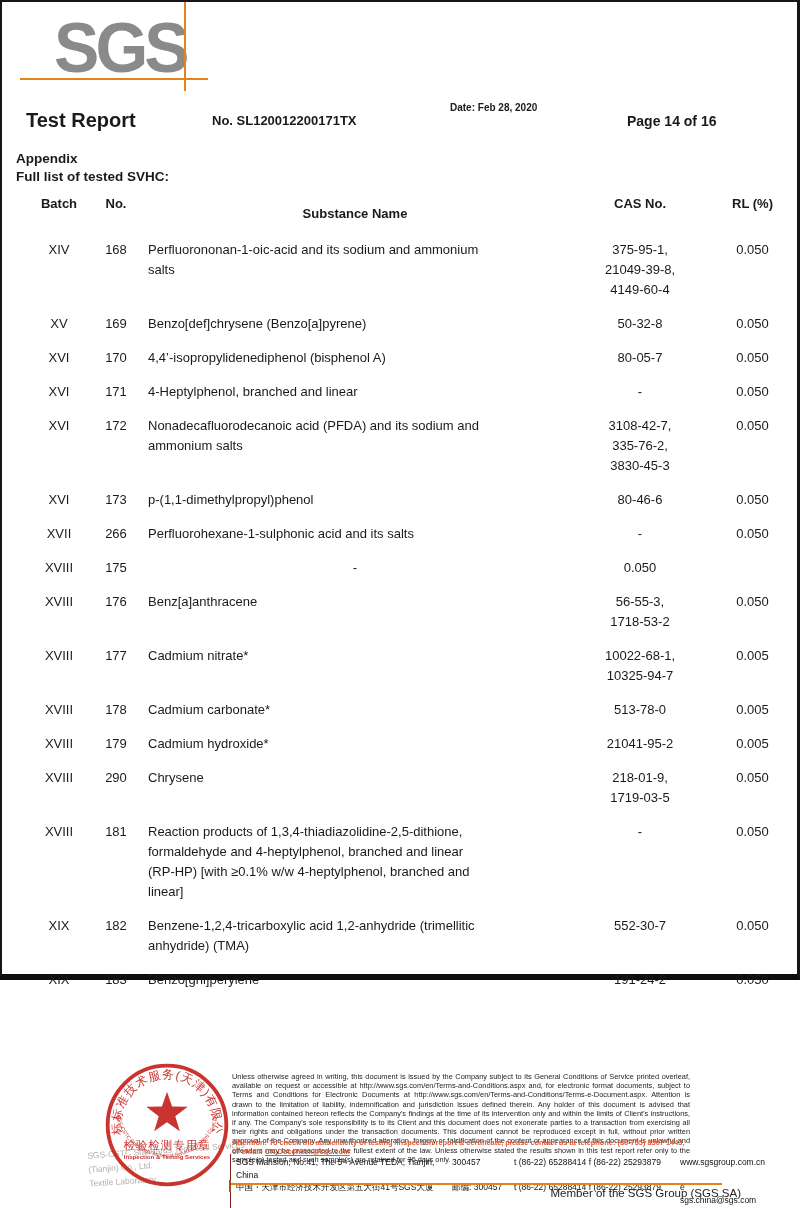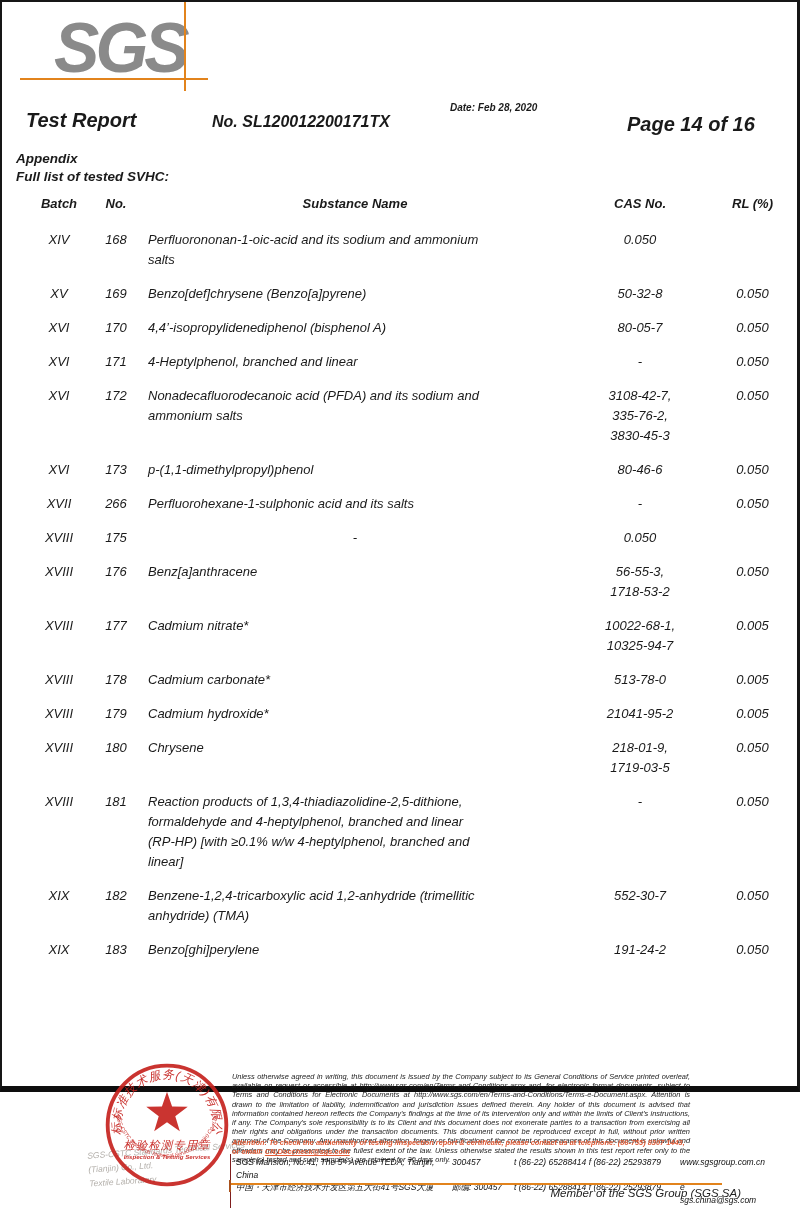--- a/index.html
+++ b/index.html
@@ -1,31 +1,31 @@
 <!DOCTYPE html>
 <html><head>
 <meta charset="utf-8">
 <style>
   html,body { margin:0; padding:0; background:#ffffff; }
   body { width:800px; height:1208px; position:relative;
          font-family:"Liberation Sans","DejaVu Sans",sans-serif; color:#1a1a1a; }
-  .page { position:absolute; left:0; top:0; width:800px; height:1092px;
+  .page { position:absolute; left:0; top:0; width:800px; height:980px;
           box-sizing:border-box; background:#fff;
-          border:2px solid #161616; border-right-width:3px; border-bottom:6px solid #0e0e0e;font-style:italic; }
+          border:2px solid #161616; border-right-width:3px; border-bottom:6px solid #0e0e0e; }
 
   
   .logo { position:absolute; left:52px; top:6px; font-size:70px; font-weight:bold;
           color:#8a8a8a; letter-spacing:-4px; transform:scaleX(.97); transform-origin:left top; }
   .cross-h { position:absolute; left:18px; top:76px; width:188px; height:2px; background:#e2831c; }
   .cross-v { position:absolute; left:182px; top:0; width:2px; height:89px; background:#e2831c; }
 
   .hdr-title  { position:absolute; left:24px;  top:107px; font-size:20px; font-weight:bold; }
-  .hdr-no     { position:absolute; left:210px; top:111px; font-size:16px; font-weight:bold; }
+  .hdr-no     { position:absolute; left:210px; top:111px; font-size:13px; font-weight:bold; }
   .hdr-date   { position:absolute; left:448px; top:100px; font-size:10px; font-weight:bold; }
-  .hdr-page   { position:absolute; left:625px; top:111px; font-size:20px; font-weight:bold; }
+  .hdr-page   { position:absolute; left:625px; top:111px; font-size:14px; font-weight:bold; }
 
   .appendix { position:absolute; left:14px; top:148px; font-size:13.5px; font-weight:bold; line-height:18px; }
 
   
   .tbl { position:absolute; left:24px; top:192px; width:770px; font-size:13px; }
   .t-head, .t-row { display:grid; grid-template-columns:66px 48px 430px 140px 85px;
                     align-items:start; line-height:20px; }
   .t-head { font-weight:bold; margin-bottom:16px; }
   .t-row  { margin-bottom:14px; }
   .c-batch, .c-no, .c-cas, .c-rl { text-align:center; }
@@ -69,30 +69,33 @@
 
   <div class="appendix">
     <div>Appendix</div>
     <div>Full list of tested SVHC:</div>
   </div>
 
   <div class="tbl">
     <div class="t-head">
       <div class="c-batch">Batch</div>
       <div class="c-no">No.</div>
-      <div class="c-sub" style="text-align:center; padding-left:0;">Substance Name</div>
+      <div class="c-sub" style="text-align:center; padding-left:0;margin-top:10px;">Substance Name</div>
       <div class="c-cas">CAS No.</div>
       <div class="c-rl">RL (%)</div>
     </div>
     <div id="table-body">
     <div class="t-row">
       <div class="c-batch">XIV</div>
       <div class="c-no">168</div>
       <div class="c-sub">Perfluorononan-1-oic-acid and its sodium and ammonium
 salts</div>
+      <div class="c-cas">375-95-1,
+21049-39-8,
+4149-60-4</div>
       <div class="c-rl">0.050</div>
     </div>
 
     <div class="t-row">
       <div class="c-batch">XV</div>
       <div class="c-no">169</div>
       <div class="c-sub">Benzo[def]chrysene (Benzo[a]pyrene)</div>
       <div class="c-cas">50-32-8</div>
       <div class="c-rl">0.050</div>
     </div>
@@ -176,21 +179,21 @@
     <div class="t-row">
       <div class="c-batch">XVIII</div>
       <div class="c-no">179</div>
       <div class="c-sub">Cadmium hydroxide*</div>
       <div class="c-cas">21041-95-2</div>
       <div class="c-rl">0.005</div>
     </div>
 
     <div class="t-row">
       <div class="c-batch">XVIII</div>
-      <div class="c-no">180</div>
+      <div class="c-no">290</div>
       <div class="c-sub">Chrysene</div>
       <div class="c-cas">218-01-9,
 1719-03-5</div>
       <div class="c-rl">0.050</div>
     </div>
 
     <div class="t-row">
       <div class="c-batch">XVIII</div>
       <div class="c-no">181</div>
       <div class="c-sub">Reaction products of 1,3,4-thiadiazolidine-2,5-dithione,

